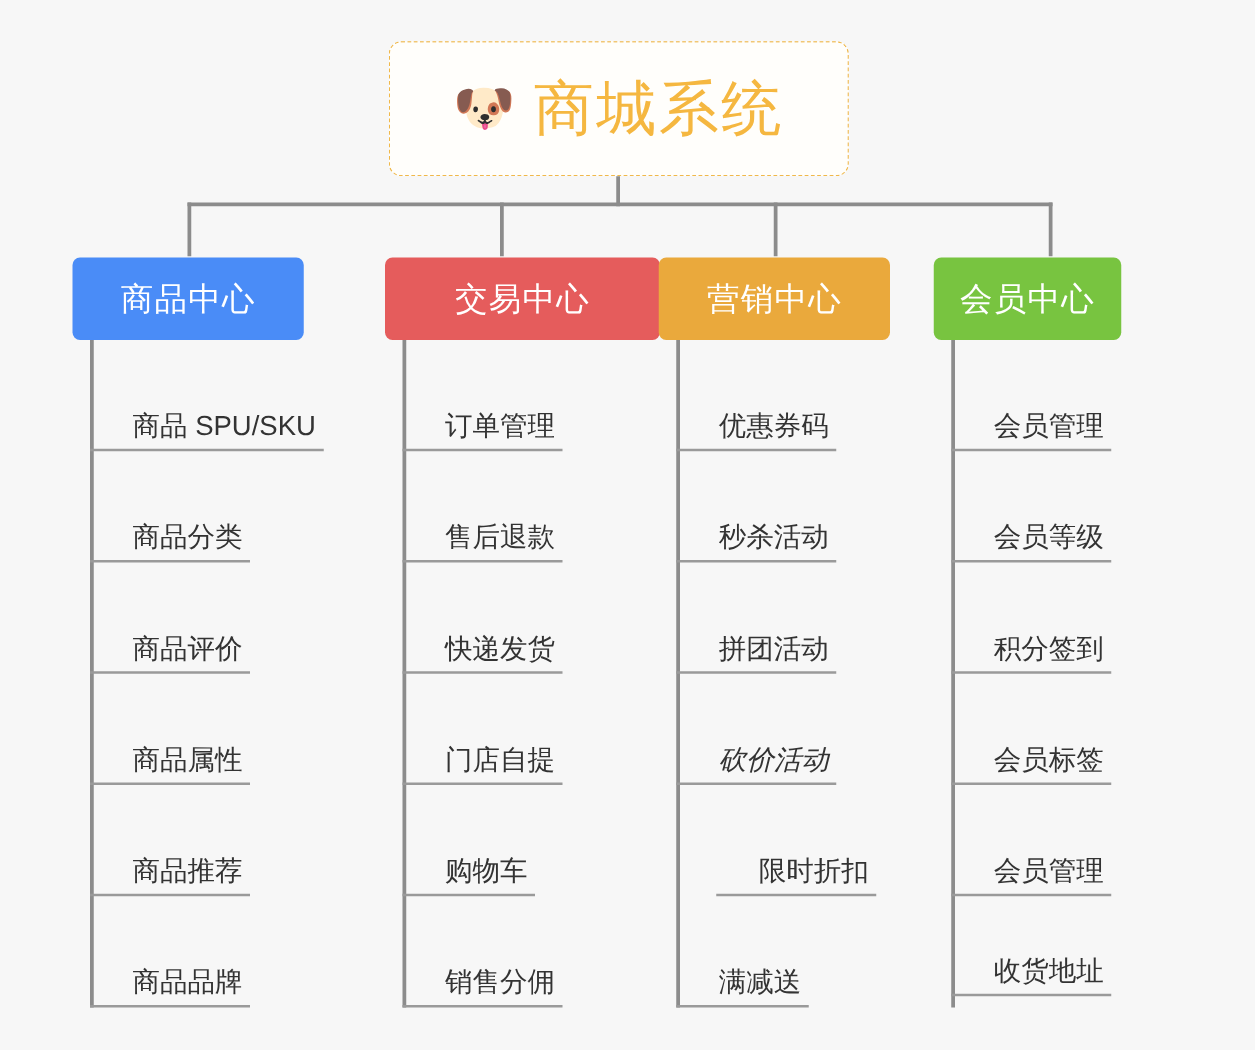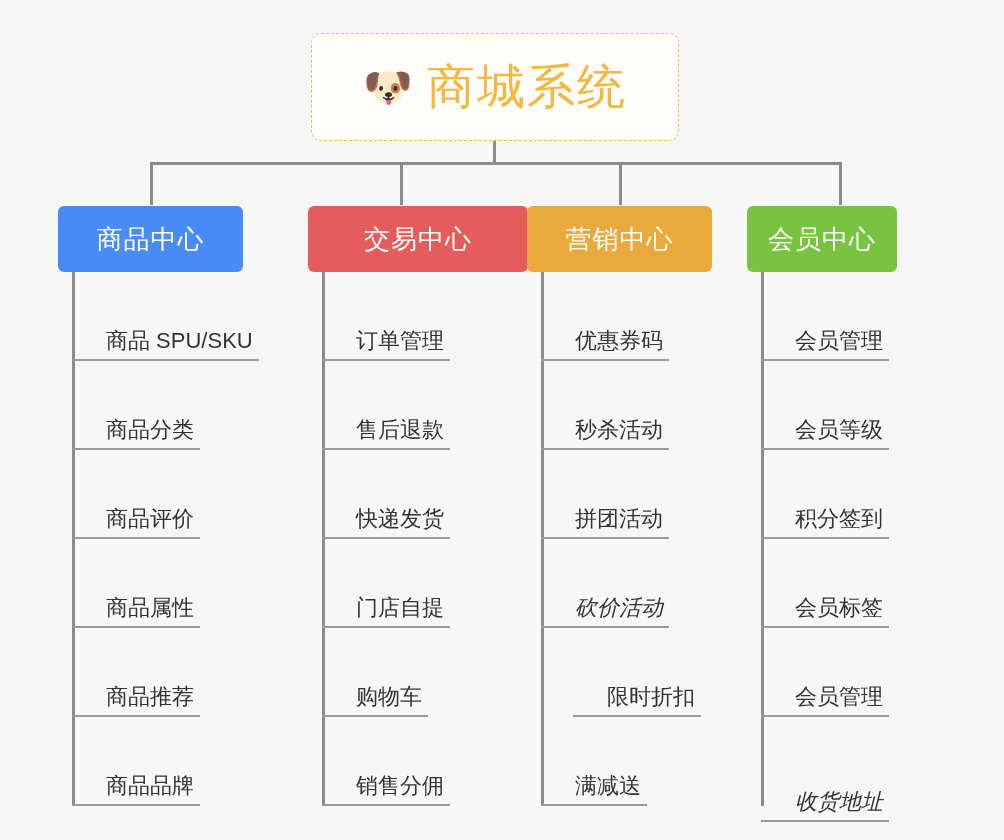--- a/index.html
+++ b/index.html
@@ -209,18 +209,18 @@
     </div>
     <div class="leaf" style="top:178px;">
       <span class="leaf-inner">积分签到</span>
     </div>
     <div class="leaf" style="top:267px;justify-content:center;">
       <span class="leaf-inner">会员标签</span>
     </div>
     <div class="leaf" style="top:356px;">
       <span class="leaf-inner">会员管理</span>
     </div>
-    <div class="leaf" style="top:461px;font-style:italic;">
+    <div class="leaf" style="top:436px;">
       <span class="leaf-inner">收货地址</span>
     </div>
   </div>
 
 </div>
 
 </body></html>

